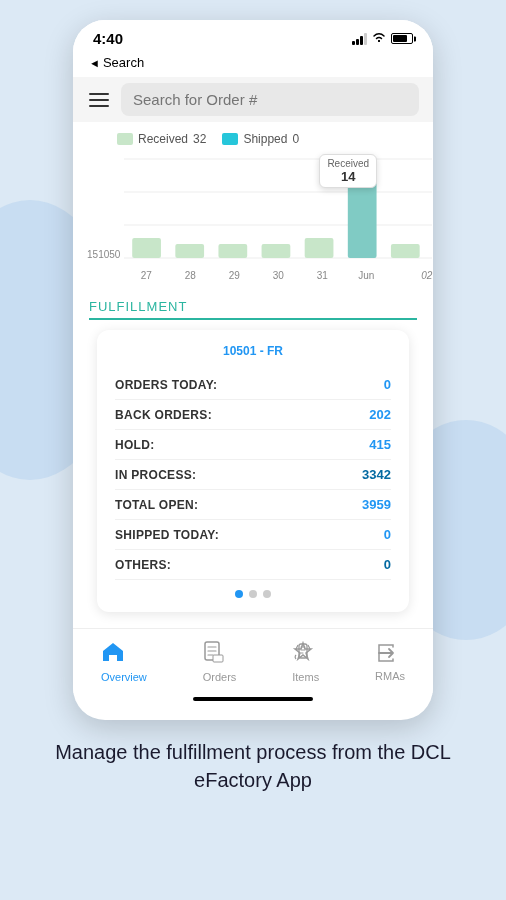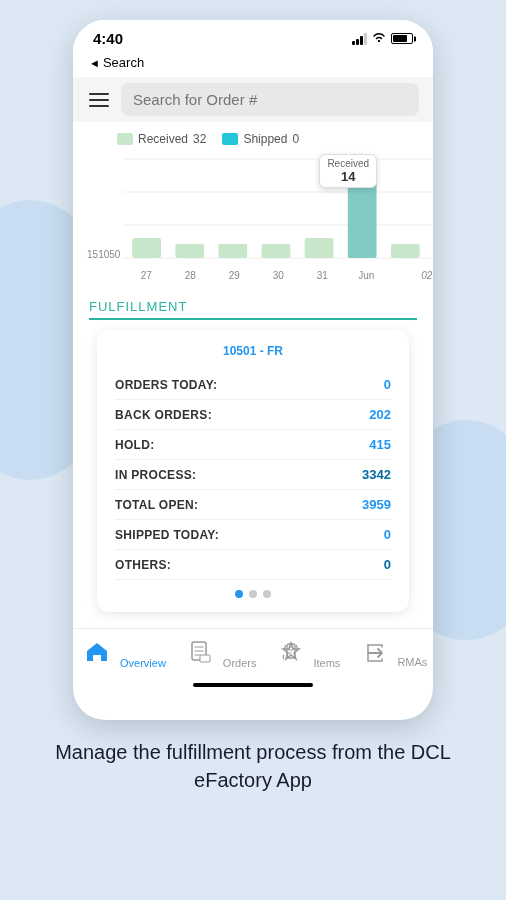--- a/index.html
+++ b/index.html
@@ -256,22 +256,23 @@
       display: flex;
       justify-content: space-around;
       align-items: center;
       padding: 8px 0 6px 0;
       background: #fff;
       border-top: 1px solid #eee;
       margin-top: 10px;
     }
     .nav-item {
       display: flex;
-      align-items: flex-end;
-      gap: 11px;
+      flex-direction: column;
+      align-items: flex-start;
+      gap: 2px;
       cursor: pointer;
       padding: 4px 12px;
     }
     .nav-item-label {
       font-size: 11px;
       color: #999;
     }
     .nav-item-label.active {
       color: #2196f3;
     }

